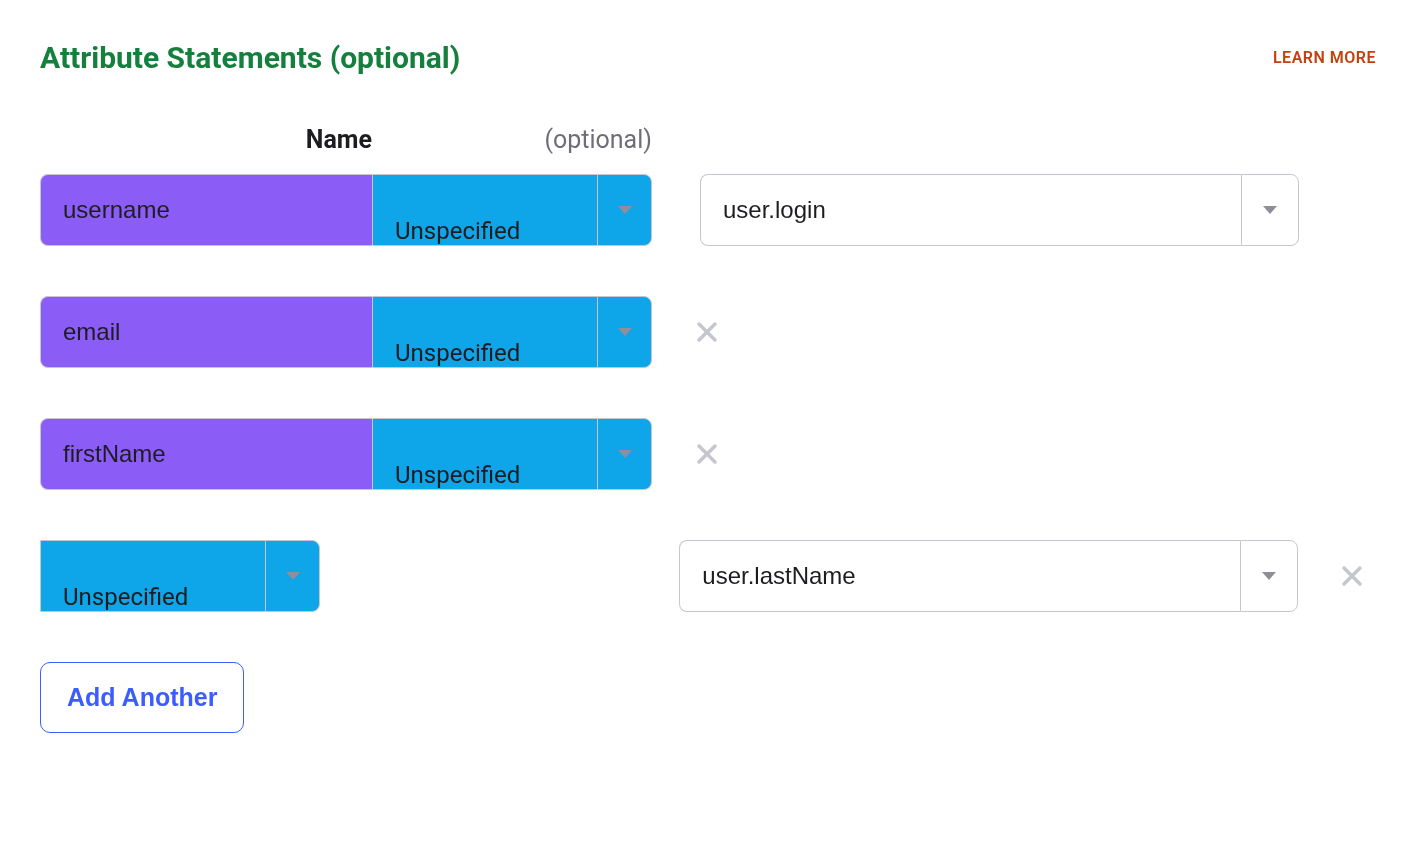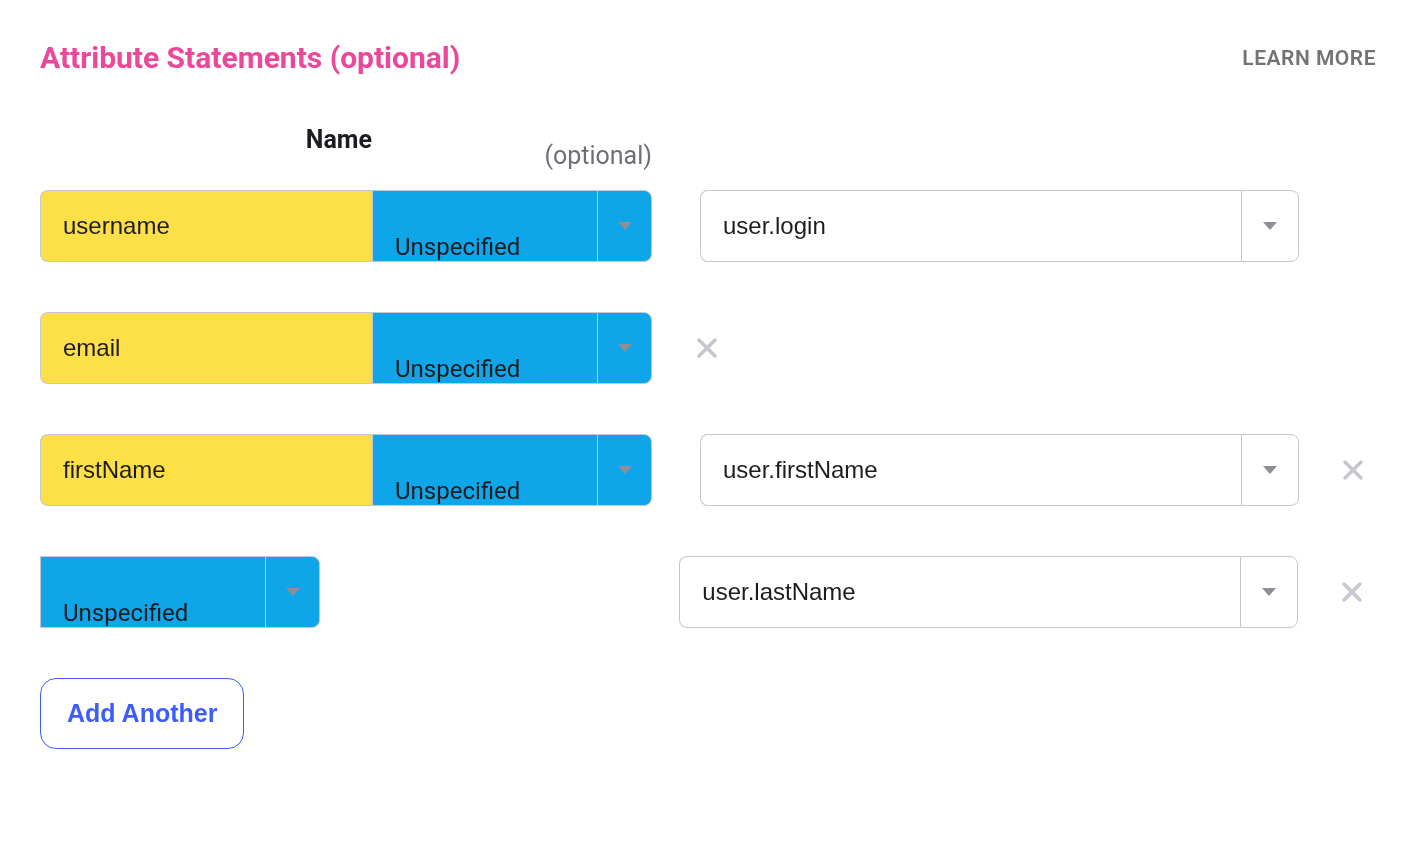--- a/index.html
+++ b/index.html
@@ -15,26 +15,26 @@
     }
     .header-row {
       display: flex;
       justify-content: space-between;
       align-items: center;
       margin-bottom: 50px;
     }
     .section-title {
       font-size: 30px;
       font-weight: 700;
-      color: #ec4899;
+      color: #15803d;
     }
     .learn-more {
-      font-size: 21px;
+      font-size: 16px;
       font-weight: 600;
-      color: #737373;
+      color: #c2410c;
       text-decoration: none;
       letter-spacing: 0.5px;
     }
     .table-container {
       width: 100%;
     }
     .column-headers {
       display: flex;
       margin-bottom: 20px;
       text-align: right;
@@ -54,41 +54,41 @@
       font-size: 25px;
       font-weight: 700;
       color: #1d1d21;
       display: block;
     }
     .col-header-sublabel {
       font-size: 25px;
       font-weight: 400;
       color: #6e6e78;
       display: block;
-      margin-top: 16px;
+      margin-top: 0;
     }
     .attr-row {
       display: flex;
       align-items: center;
       margin-bottom: 50px;
     }
     .input-group {
       display: flex;
       width: 612px;
     }
     .name-input {
       width: 332px;
       height: 72px;
       border: 1px solid #c6c6cf;
       border-right: none;
       border-radius: 8px 0 0 8px;
       padding: 16px 22px;
       font-size: 24px;
       color: #1d1d21;
-      background: #fde047;
+      background: #8b5cf6;
       outline: none;
     }
     .format-select {
       width: 280px;
       height: 72px;
       border: 1px solid #c6c6cf;
       border-radius: 0 8px 8px 0;
       background: #0ea5e9;
       display: flex;
       align-items: flex-end;
@@ -157,21 +157,21 @@
     }
     .close-icon-svg {
       stroke: #c6c6cf;
       stroke-width: 3.5;
       stroke-linecap: round;
     }
     .add-another-btn {
       display: inline-block;
       padding: 20px 26px;
       border: 1.5px solid #3b5cff;
-      border-radius: 16px;
+      border-radius: 10px;
       background: #ffffff;
       color: #3b5cff;
       font-size: 25px;
       font-weight: 700;
       cursor: pointer;
     }
   </style>
 </head>
 <body>
 
@@ -236,26 +236,20 @@
   <div class="attr-row">
     <div class="input-group">
       <input type="text" class="name-input" value="firstName" style="">
       <div class="format-select">
         <span class="format-select-text">Unspecified</span>
         <div class="format-select-btn">
           <span class="caret-down"></span>
         </div>
       </div>
     </div>
-    <div class="value-group">
-      <input type="text" class="value-input" value="user.firstName" style="">
-      <div class="value-select-btn">
-        <span class="caret-down"></span>
-      </div>
-    </div>
     <div class="remove-btn">
       <svg width="24" height="24" viewBox="0 0 24 24">
         <line class="close-icon-svg" x1="4" y1="4" x2="20" y2="20"></line>
         <line class="close-icon-svg" x1="20" y1="4" x2="4" y2="20"></line>
       </svg>
     </div>
   </div>
 
   <div class="attr-row">
     <div class="input-group">

